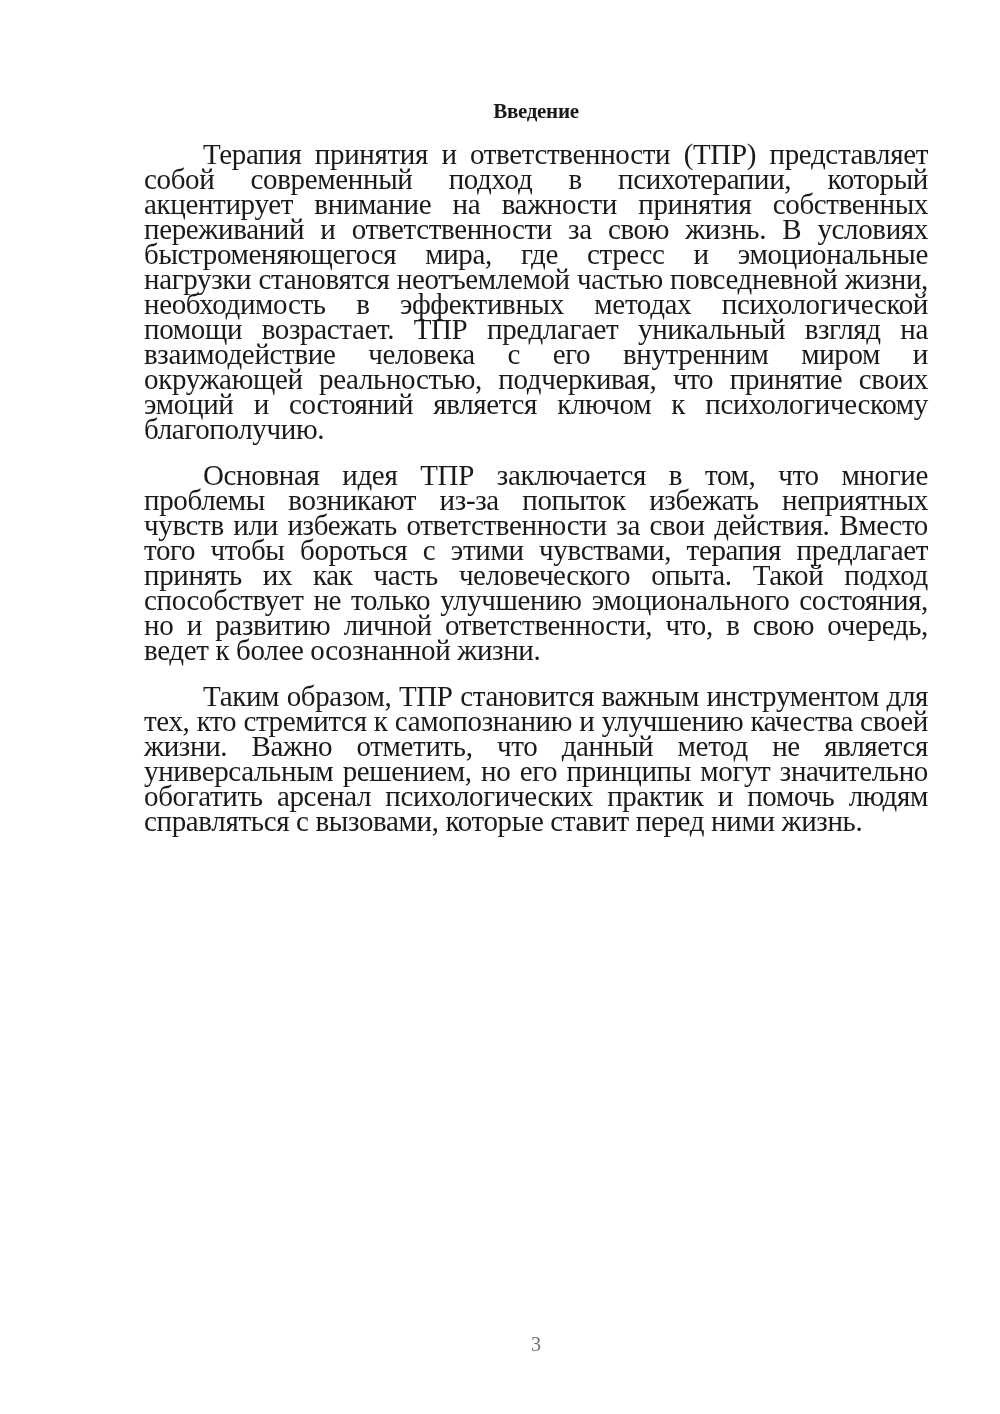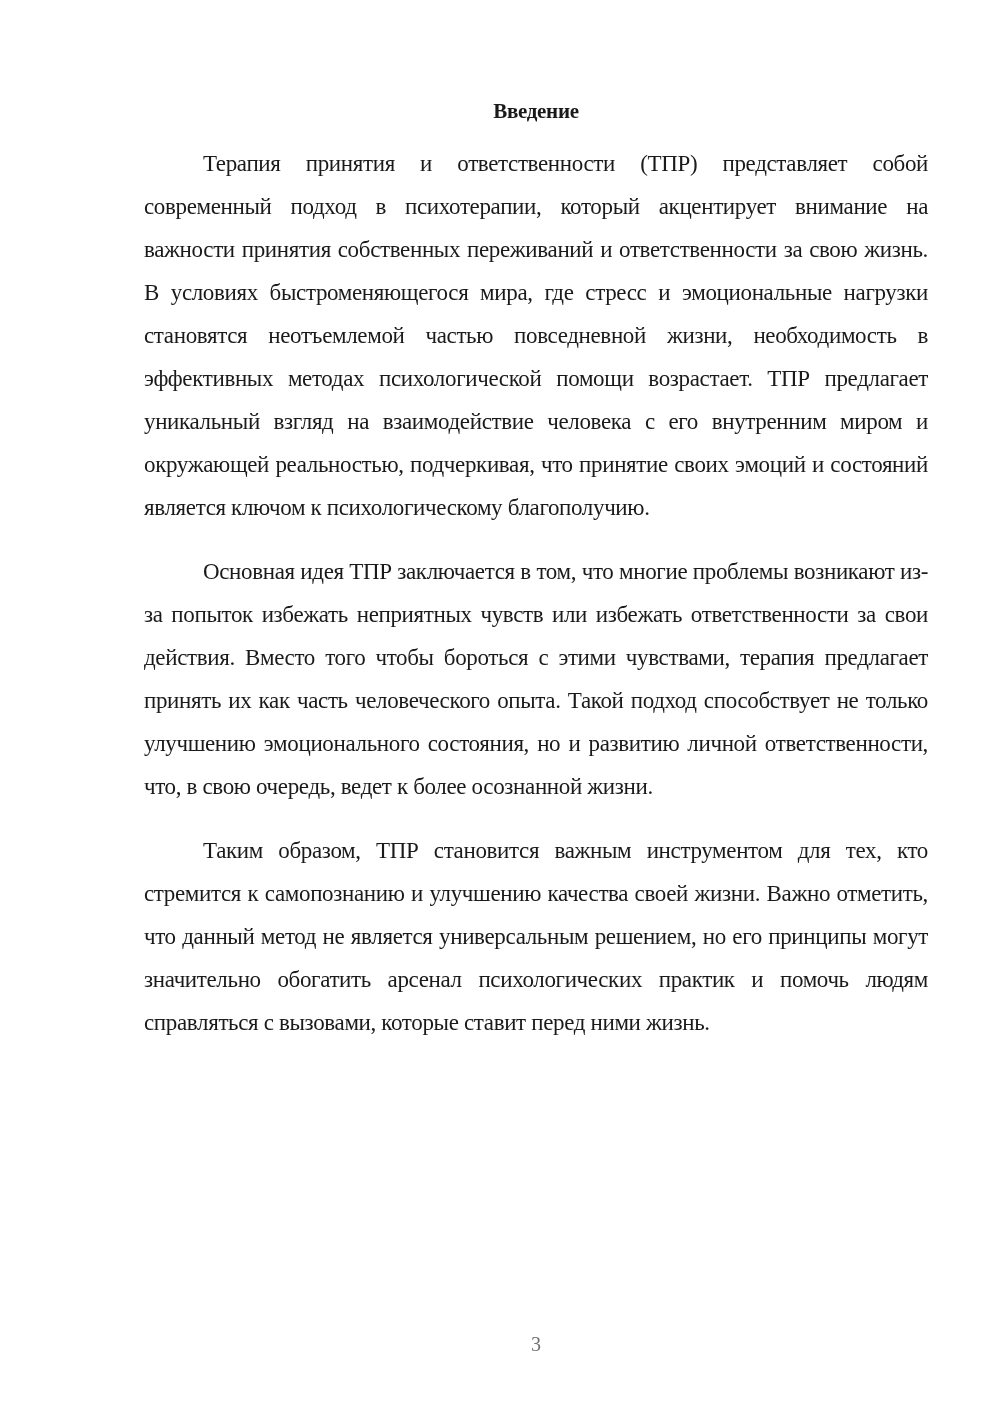--- a/index.html
+++ b/index.html
@@ -23,22 +23,22 @@
     }
     .heading {
       text-align: center;
       font-weight: bold;
       font-size: 21px;
       line-height: 34px;
       margin: 0 0 14px 0;
       letter-spacing: -0.3px;
     }
     .para {
-      font-size: 23px;
-      line-height: 43px;
+      font-size: 29px;
+      line-height: 25px;
       text-align: justify;
       text-indent: 59px;
       margin: 7px 0 21px 0;
       letter-spacing: -0.35px;
       word-spacing: 0px;
     }
     .page-number {
       position: absolute;
       top: 1333px;
       left: 0;

